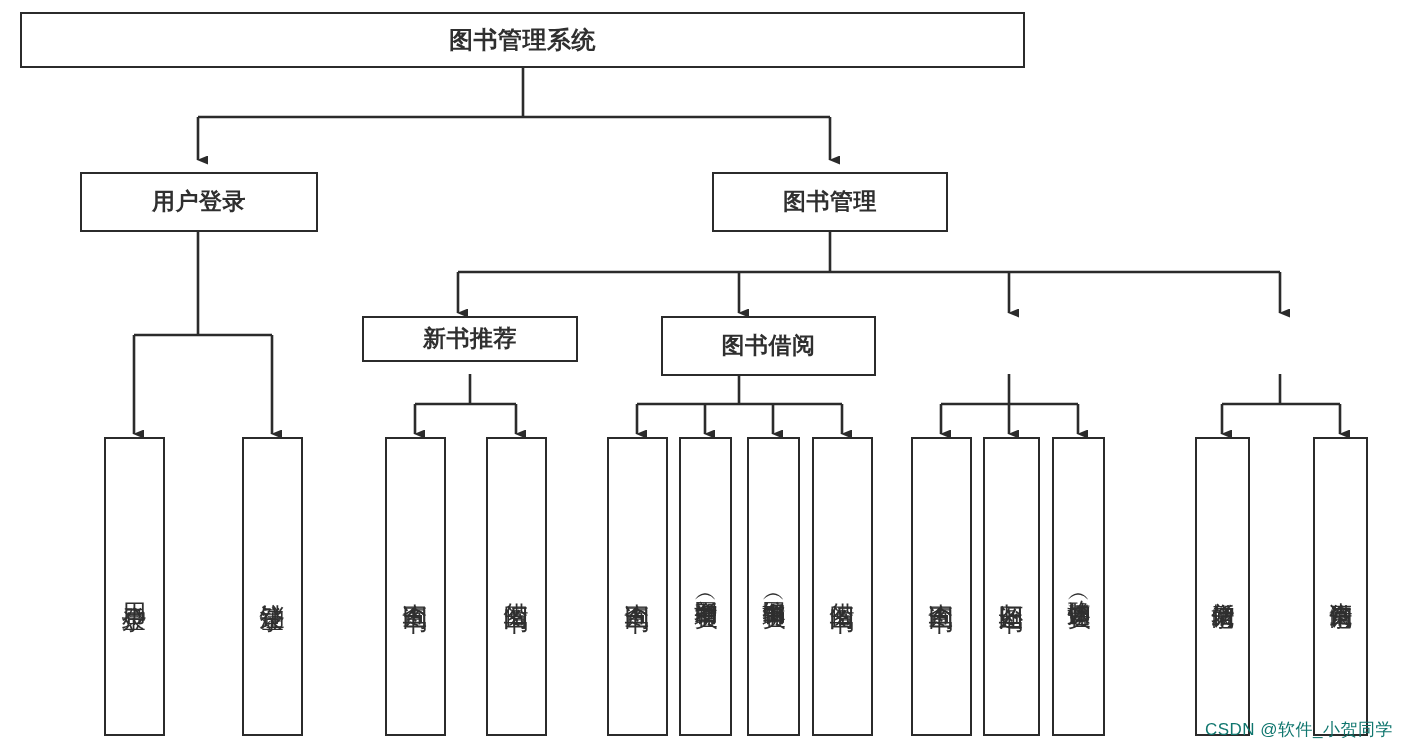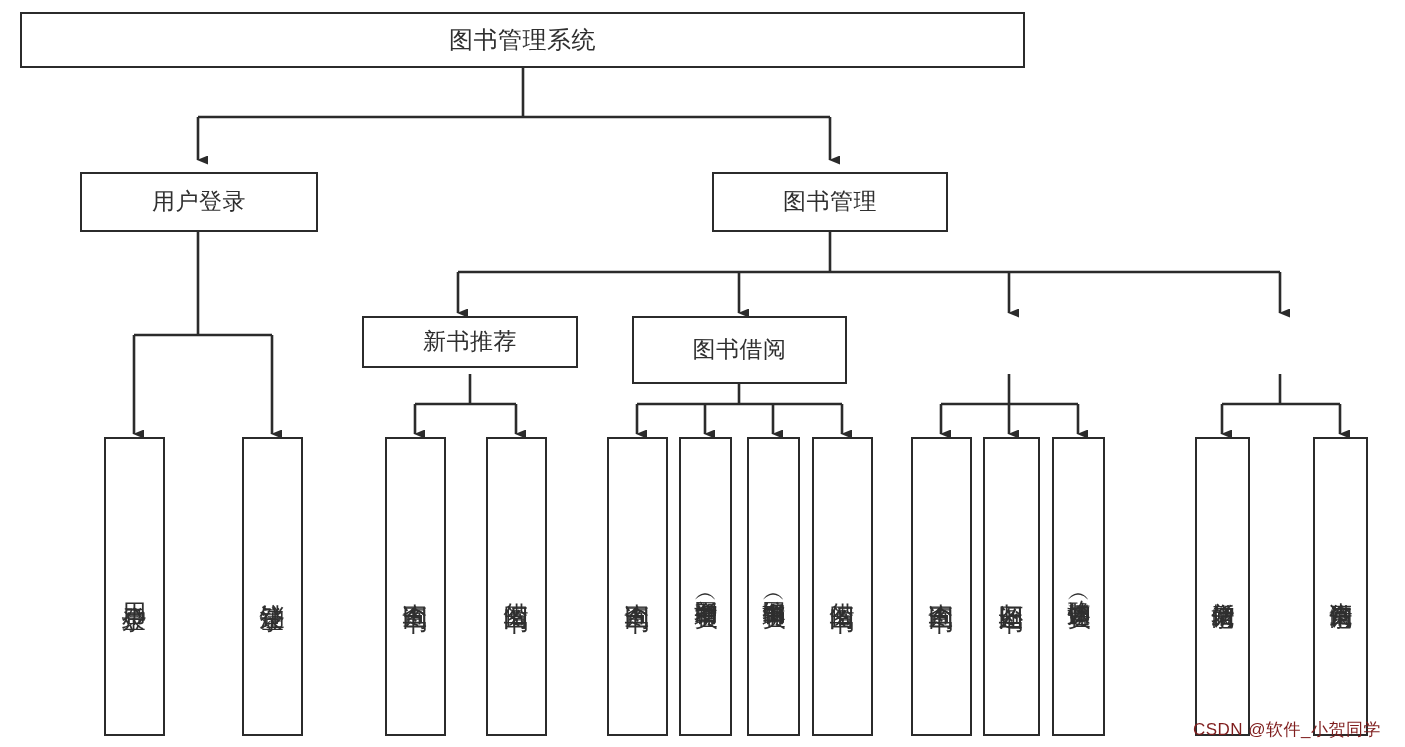--- a/index.html
+++ b/index.html
@@ -39,20 +39,21 @@
   .node-label {
     display: block;
     text-align: center;
     line-height: 1.28;
     letter-spacing: 0.5px;
     white-space: nowrap;
   }
   
   .node.horiz .node-label {
     font-size: 23px;
+    font-weight: bold;
   }
   .node.root .node-label {
     font-size: 24px;
   }
   
   .node.vert {
     padding: 6px 0;
   }
   .node.vert .node-label {
     writing-mode: vertical-rl;
@@ -61,24 +62,24 @@
     line-height: 1.12;
     letter-spacing: 2px;
     white-space: nowrap;
   }
   .node.vert.narrow .node-label {
     font-size: 23px;
     letter-spacing: 1px;
   }
   #watermark {
     position: absolute;
-    right: 24px;
+    right: 12px;
     bottom: 6px;
     font-size: 17px;
-    color: #7f1d1d;
+    color: #0f766e;
     letter-spacing: 0.5px;
     user-select: none;
     white-space: nowrap;
     margin-top: 12px;
   }
 </style>
 </head>
 <body>
 
 <div id="diagram-root">
@@ -153,25 +154,25 @@
   </div>
 
   <div class="node horiz" style="left:80px; top:172px; width:238px; height:60px;">
     <span class="node-label">用户登录</span>
   </div>
 
   <div class="node horiz" style="left:712px; top:172px; width:236px; height:60px;">
     <span class="node-label">图书管理</span>
   </div>
 
-  <div class="node horiz" style="left:362px; top:316px; width:216px; height:52px;">
+  <div class="node horiz" style="left:362px; top:316px; width:216px; height:46px;">
     <span class="node-label">新书推荐</span>
   </div>
 
-  <div class="node horiz" style="left:632px; top:316px; width:215px; height:68px;align-items:center;">
+  <div class="node horiz" style="left:661px; top:316px; width:215px; height:60px;align-items:center;">
     <span class="node-label">图书借阅</span>
   </div>
 
 
 
   <div class="node vert" style="left:104px; top:437px; width:61px; height:299px;">
     <span class="node-label">用户登录</span>
   </div>
 
   <div class="node vert" style="left:242px; top:437px; width:61px; height:299px;">

